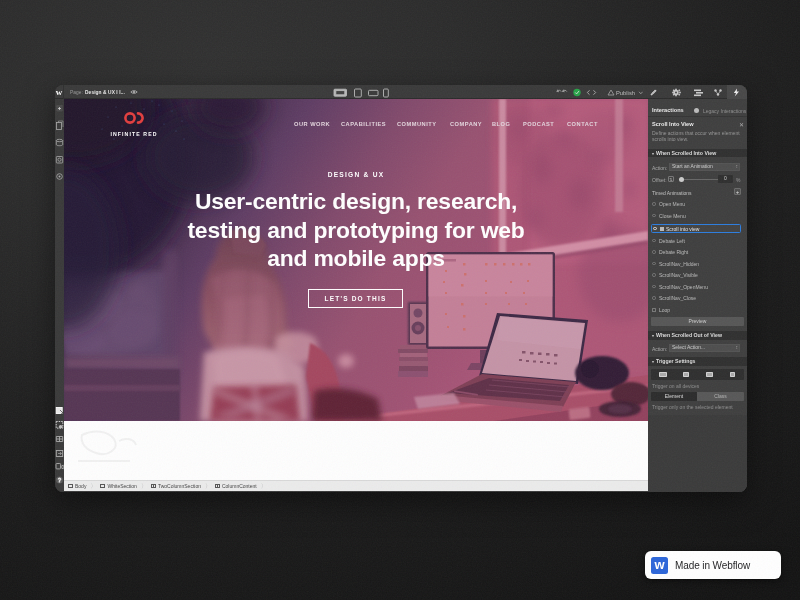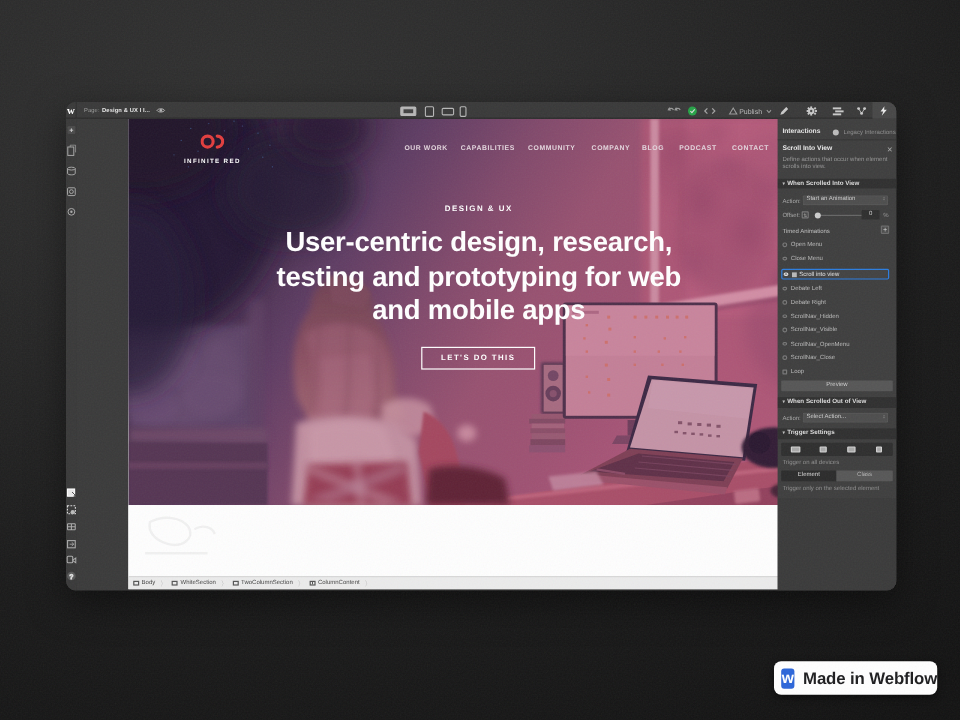--- a/index.html
+++ b/index.html
@@ -16,21 +16,21 @@
 }
 
 #topbar { position:absolute; left:0; top:0; width:692px; height:14px; background:#393939; border-bottom:1px solid #2a2a2a; }
 .tb { position:absolute; top:0; height:14px; display:flex; align-items:center; color:#cfcfcf; }
 #wlogo { left:0; width:9px; justify-content:center; color:#fff; font-weight:bold; font-size:9px; font-family:"Liberation Serif",serif; border-right:1px solid #2e2e2e;}
 #pagelbl { left:15px; font-size:4.8px; letter-spacing:.1px; color:#9a9a9a; }
 #pagelbl b { color:#e8e8e8; font-weight:bold; margin-left:2px;}
 
 #sidebar { position:absolute; left:0; top:14px; width:9px; height:393px; background:#393939; }
 
-#canvas { position:absolute; left:9px; top:14px; width:584px; height:392px; background:#fff;margin-left:43px; }
+#canvas { position:absolute; left:9px; top:14px; width:584px; height:392px; background:#fff; }
 #hero { position:absolute; left:0; top:0; width:584px; height:322px; overflow:hidden; }
 #whitesec { position:absolute; left:0; top:322px; width:584px; height:59px; background:#fefefe; }
 #crumbs { position:absolute; left:0; top:381px; width:584px; height:11px; background:#ebebeb; border-top:1px solid #d8d8d8; display:flex; align-items:center; font-size:5px; color:#444; }
 .crumb { display:flex; align-items:center; margin-left:4px; }
 .crumb .bx { width:5px; height:4px; border:1px solid #555; margin-right:2px; }
 .crumb .bx2 { width:5px; height:4px; border:1px solid #555; margin-right:2px; background:linear-gradient(to right,transparent 42%,#555 42%,#555 58%,transparent 58%); }
 .chev { color:#aaa; margin-left:4px; font-size:6px; }
 
 .herotext { position:absolute; color:#fff; text-align:center; }
 #kicker { left:0; width:584px; top:71.5px; font-size:6.6px; font-weight:bold; letter-spacing:1.25px; }
@@ -50,21 +50,21 @@
 .pdrop:after { content:"\2195"; position:absolute; right:2px; color:#999; }
 .anrow { position:absolute; left:4px; color:#bbb; display:flex; align-items:center; height:8px; }
 .anrow .rad { width:3.5px; height:3.5px; border:0.8px solid #777; border-radius:50%; margin-right:3.5px; }
 #panel .darkstrip { background:#2e2e2e; border-radius:1px; }
 .devic { position:absolute; top:2.5px; width:6px; height:5px; border:0.9px solid #d2d2d2; border-radius:0.8px; background:#a9a9a9; }
 
 .tbic { position:absolute; top:3px; }
 
 #badge { position:absolute; left:645px; top:551px; width:136px; height:28px; background:#fff; border-radius:6px; display:flex; align-items:center; box-shadow:0 2px 6px rgba(0,0,0,.6); }
 #badge .wsq { width:17px; height:17px; margin-left:6px; background:#2b65d9; border-radius:2.5px; color:#fff; font-weight:bold; font-size:13px; text-align:center; line-height:16px; font-family:"Liberation Sans",sans-serif;}
-#badge .btxt { margin-left:7px; font-weight:bold; font-size:14px; color:#1d1d1f; letter-spacing:-0.1px; white-space:nowrap;}
+#badge .btxt { margin-left:7px; font-weight:normal; font-size:10px; color:#1d1d1f; letter-spacing:-0.1px; white-space:nowrap;}
 #grain { position:absolute; inset:0; opacity:0.058; pointer-events:none; }
 </style>
 </head>
 <body>
 <div id="bg"></div>
 <div id="win">
   <div id="canvas">
     <div id="hero">
 <svg width="584" height="322" viewBox="0 0 584 322">
 <defs>

